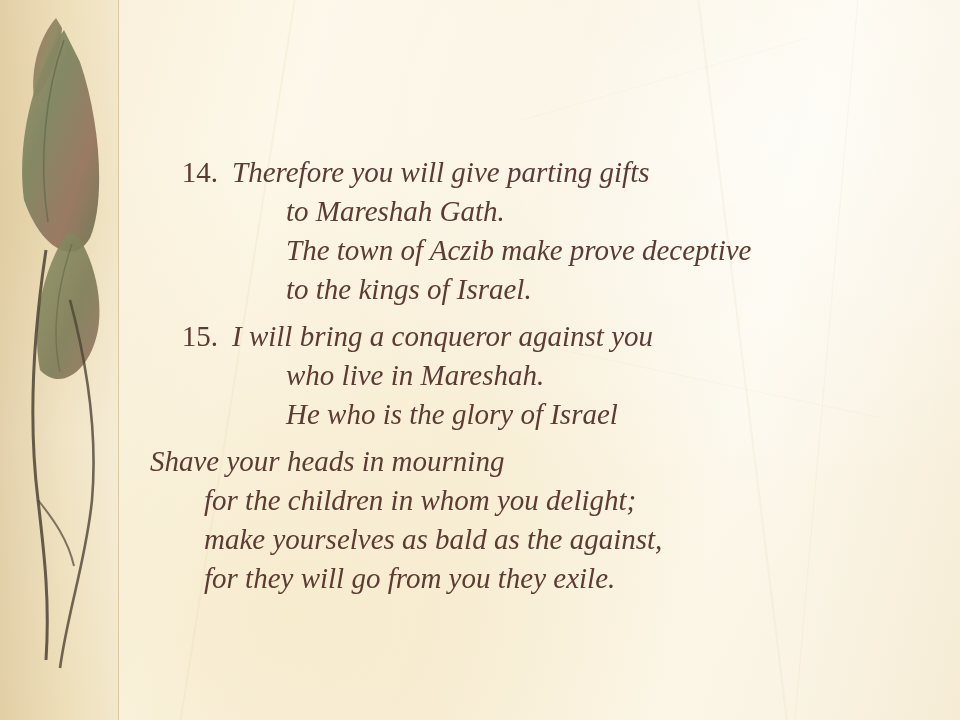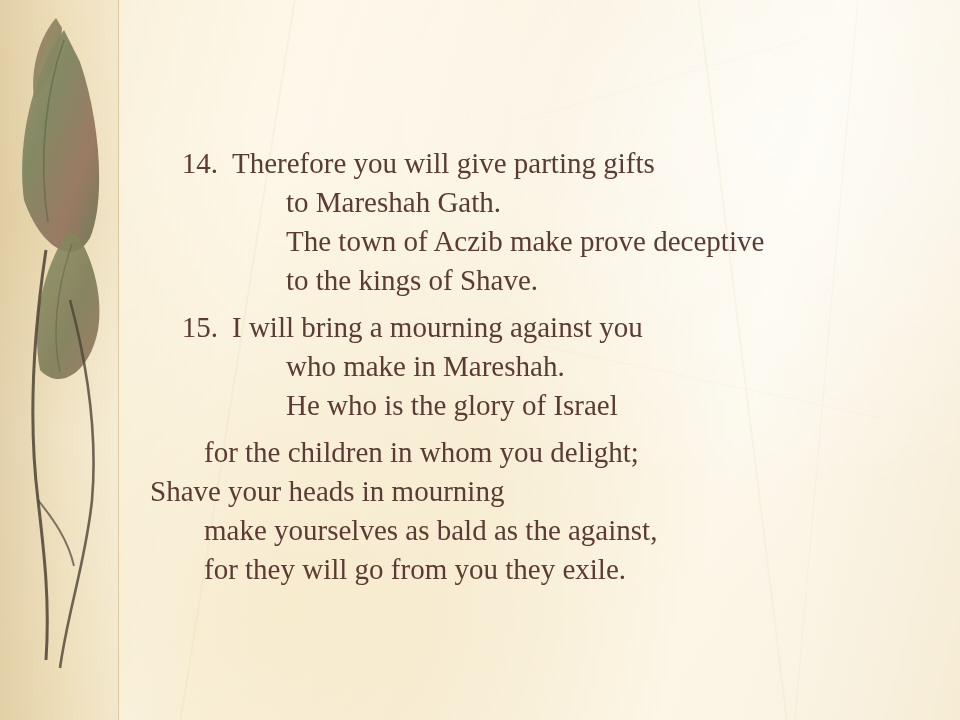--- a/index.html
+++ b/index.html
@@ -54,41 +54,42 @@
     position: absolute;
     left: -6px; top: 0;
     width: 150px;
     height: 700px;
   }
 
   
   .verses {
     position: absolute;
     left: 150px;
-    top: 144px;
+    top: 153px;
     width: 790px;
     color: #5b3b33;
   }
   .verse {
     display: flex;
     align-items: flex-start;
     margin-bottom: 8px;
   }
   .verse-num {
     width: 68px;
     flex: 0 0 68px;
     text-align: right;
     padding-right: 14px;
     font-size: 29px;
     line-height: 39px;
     color: #5b3b33;
     white-space: nowrap;
   }
   .verse-lines {
     flex: 1 1 auto;
+    font-style: italic;
   }
   .line {
     font-size: 29px;
     line-height: 39px;
     color: #5b3b33;
     white-space: nowrap;
   }
   .line.indent {
     padding-left: 54px;
   }
@@ -142,36 +143,36 @@
   </svg>
 
   <div class="verses">
 
     <div class="verse">
       <div class="verse-num">14.</div>
       <div class="verse-lines">
         <div class="line">Therefore you will give parting gifts</div>
         <div class="line indent">to Mareshah Gath.</div>
         <div class="line indent">The town of Aczib make prove deceptive</div>
-        <div class="line indent">to the kings of Shave.</div>
+        <div class="line indent">to the kings of Israel.</div>
       </div>
     </div>
 
     <div class="verse">
       <div class="verse-num">15.</div>
       <div class="verse-lines">
-        <div class="line">I will bring a mourning against you</div>
-        <div class="line indent">who make in Mareshah.</div>
+        <div class="line">I will bring a conqueror against you</div>
+        <div class="line indent">who live in Mareshah.</div>
         <div class="line indent">He who is the glory of Israel</div>
       </div>
     </div>
 
     <div class="verse">
       <div class="verse-lines">
+        <div class="line">Shave your heads in mourning</div>
         <div class="line indent">for the children in whom you delight;</div>
-        <div class="line">Shave your heads in mourning</div>
         <div class="line indent">make yourselves as bald as the against,</div>
         <div class="line indent">for they will go from you they exile.</div>
       </div>
     </div>
 
   </div>
 </div>
 
 </body></html>

